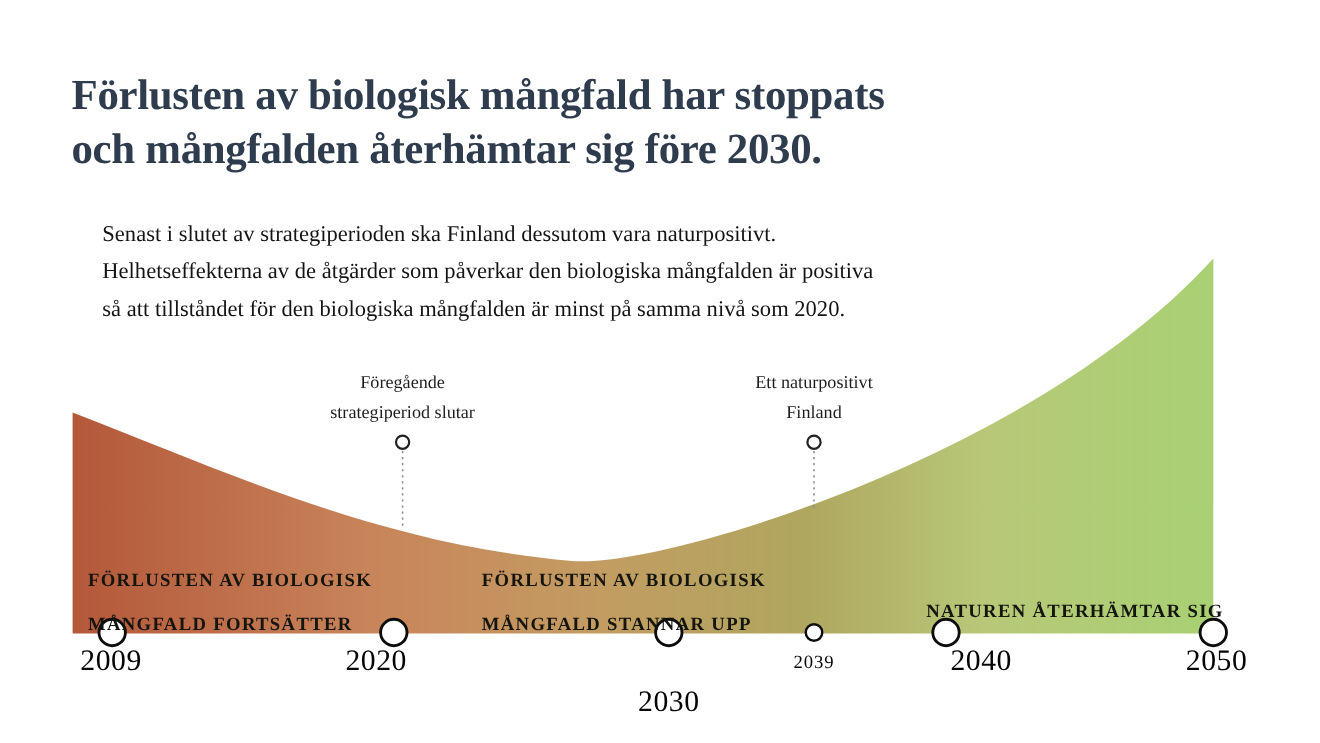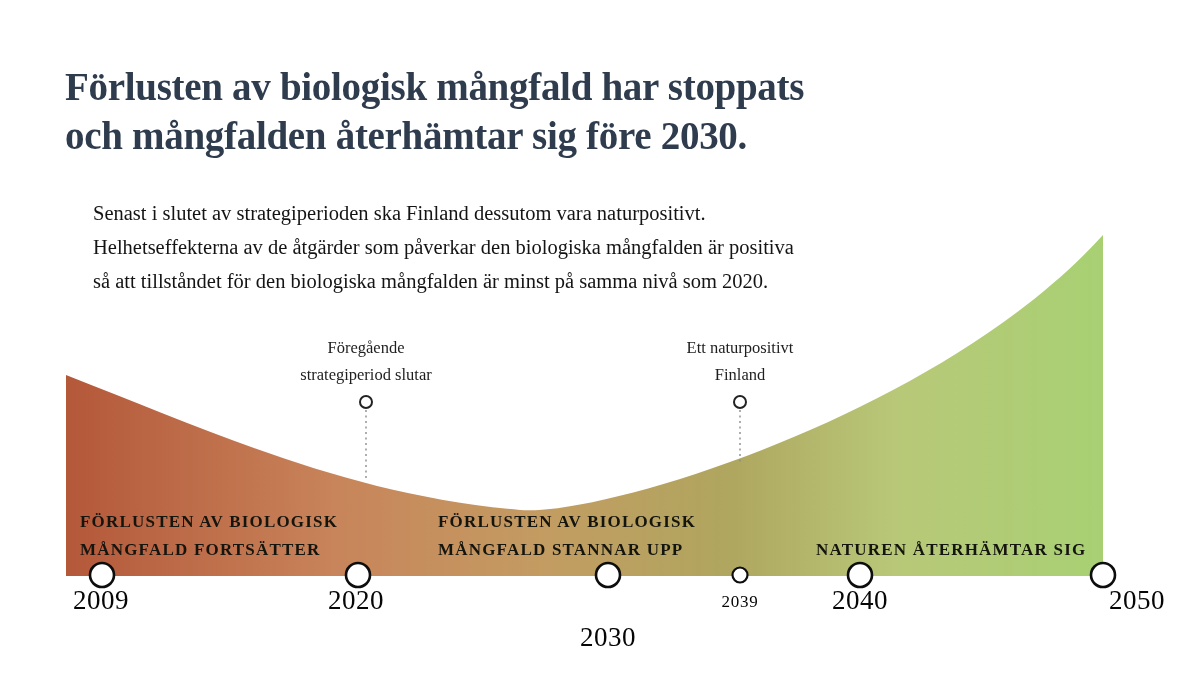--- a/index.html
+++ b/index.html
@@ -19,36 +19,36 @@
   }
   .chart-svg{position:absolute;left:0;top:0;width:1200px;height:675px;}
   .annotation{
     position:absolute;top:334px;transform:translateX(-50%);
     width:280px;text-align:center;font-size:16.5px;line-height:27px;
     color:#1e1e1e;white-space:pre-line;
   }
   .annotation.a1{left:366px;}
   .annotation.a2{left:740px;}
   .phase{
-    position:absolute;font-size:17px;line-height:28px;font-weight:700;
+    position:absolute;font-size:17px;line-height:40px;font-weight:700;
     letter-spacing:1.2px;color:#15150f;white-space:pre-line;
   }
   .phase.p1{left:80px;top:508px;}
   .phase.p2{left:438px;top:508px;}
-  .phase.p3{left:816px;top:536px;}
+  .phase.p3{left:842px;top:536px;}
   .year{
     position:absolute;top:585px;transform:translateX(-50%);
     font-size:27px;color:#060606;letter-spacing:0.5px;white-space:nowrap;
   }
   .year.y2010{left:101px;}
-  .year.y2020{left:356px;}
+  .year.y2020{left:342px;}
   .year.y2030{left:608px;margin-top:37px;}
   .year.y2035{left:740px;top:592px;font-size:17px;letter-spacing:0.8px;}
-  .year.y2040{left:860px;}
-  .year.y2050{left:1106px;margin-left:31px;}
+  .year.y2040{left:892px;}
+  .year.y2050{left:1106px;}
 </style>
 </head>
 <body>
 
 <div class="canvas">
 
   <h1 class="title">Förlusten av biologisk mångfald har stoppats
 och mångfalden återhämtar sig före 2030.</h1>
 
   <p class="subtitle">Senast i slutet av strategiperioden ska Finland dessutom vara naturpositivt.

